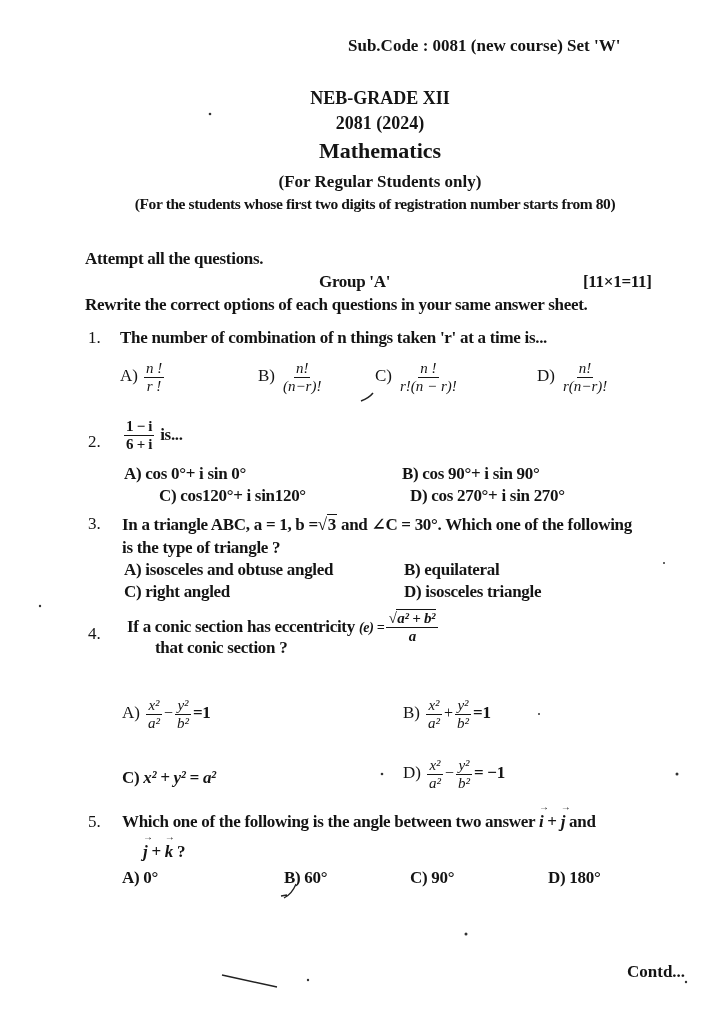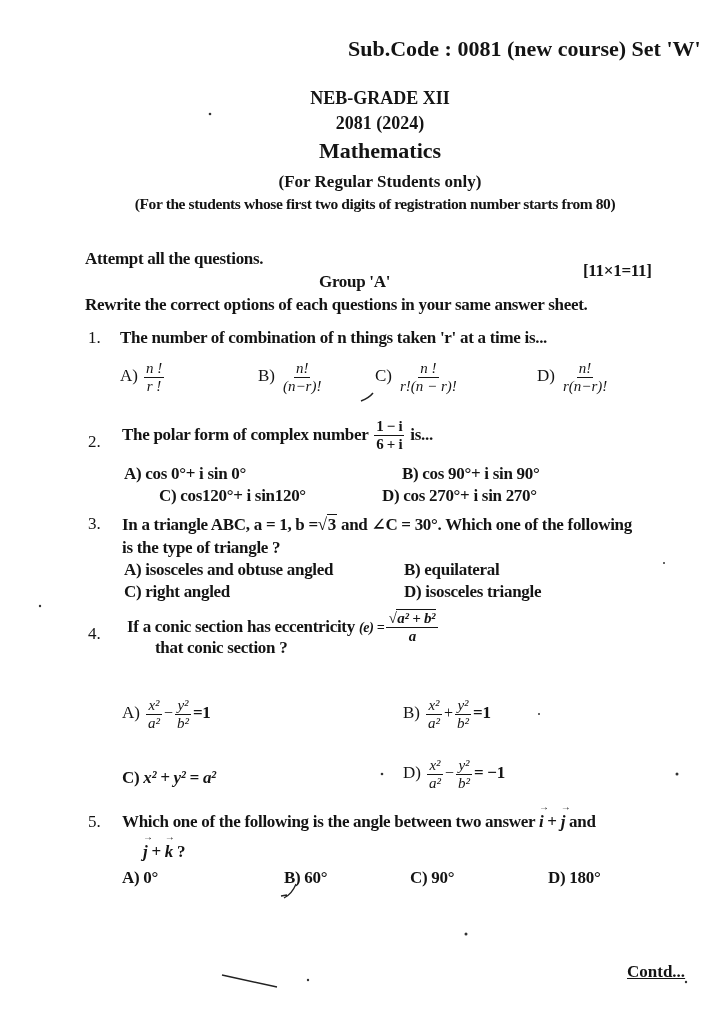--- a/index.html
+++ b/index.html
@@ -2,21 +2,21 @@
 <html><head>
 <meta charset="utf-8">
 <style>
   html, body { margin: 0; padding: 0; background: #ffffff; }
   body {
     width: 714px; height: 1024px; position: relative; overflow: hidden;
     font-family: "Liberation Serif", "DejaVu Serif", serif; color: #141414;
   }
   .abs { position: absolute; white-space: nowrap; }
   .bold { font-weight: bold; margin-left: 23px; }
-  .sub-code { left: 348px; top: 36px; font-size: 22px; font-weight: bold; }
+  .sub-code { left: 348px; top: 36px; font-size: 17px; font-weight: bold; }
   .center { left: 0; width: 760px; text-align: center; }
   .hdr1 { top: 88px; font-size: 18px; font-weight: bold; }
   .hdr2 { top: 113px; font-size: 18px; font-weight: bold; }
   .hdr3 { top: 138px; font-size: 22px; font-weight: bold; }
   .hdr4 { top: 172px; font-size: 17px; font-weight: bold; }
   .hdr5 { left: 0; width: 750px; text-align: center; top: 195px; font-size: 15.5px; font-weight: bold; letter-spacing: -0.4px; }
   .txt { font-size: 17px; letter-spacing: -0.3px; font-weight: bold; }
   .qnum { font-size: 17px; }
   .frac { display: inline-flex; flex-direction: column; align-items: center; vertical-align: middle; font-style: italic; font-size: 15px; line-height: 1.15; margin: 0 2px; }
   .frac .num { padding: 0 2px; border-bottom: 1.2px solid #141414; }
@@ -31,21 +31,21 @@
 
 <div class="abs sub-code">Sub.Code : 0081 (new course) Set 'W'</div>
 <div class="abs center hdr1">NEB-GRADE XII</div>
 <div class="abs center hdr2">2081 (2024)</div>
 <div class="abs center hdr3">Mathematics</div>
 <div class="abs center hdr4">(For Regular Students only)</div>
 <div class="abs hdr5">(For the students whose first two digits of registration number starts from 80)</div>
 
 <div class="abs txt" style="left:85px; top:249px;">Attempt all the questions.</div>
 <div class="abs txt bold" style="left:296px; top:272px;">Group 'A'</div>
-<div class="abs txt" style="left:583px; top:261px;text-align:right;">[11×1=11]</div>
+<div class="abs txt" style="left:583px; top:272px;text-align:right;">[11×1=11]</div>
 <div class="abs txt" style="left:85px; top:295px;">Rewrite the correct options of each questions in your same answer sheet.</div>
 
 <div class="abs qnum" style="left:88px; top:328px;">1.</div>
 <div class="abs txt" style="left:120px; top:328px;">The number of combination of n things taken 'r' at a time is...</div>
 <div class="abs" style="left:120px; top:360px;">
   <span class="opt-label">A)</span>
   <span class="frac">
       <span class="num">n !</span>
       <span class="den">r !</span>
     </span>
@@ -67,31 +67,30 @@
 <div class="abs" style="left:537px; top:360px;">
   <span class="opt-label">D)</span>
   <span class="frac">
       <span class="num">n!</span>
       <span class="den">r(n−r)!</span>
     </span>
 </div>
 
 <div class="abs qnum" style="left:88px; top:432px;">2.</div>
 <div class="abs txt" style="left:122px; top:418px;">
-  <span>The polar form of complex number</span>
   <span class="frac" style="font-style:normal;">
       <span class="num">1 − i</span>
       <span class="den">6 + i</span>
     </span>
   <span>is...</span>
 </div>
 <div class="abs txt" style="left:124px; top:464px;"><span>A)</span> <span>cos 0°+ i sin 0°</span></div>
 <div class="abs txt" style="left:402px; top:464px;"><span>B)</span> <span>cos 90°+ i sin 90°</span></div>
 <div class="abs txt" style="left:124px; top:486px;margin-left:35px;"><span>C)</span> <span>cos120°+ i sin120°</span></div>
-<div class="abs txt" style="left:382px; top:486px;"><span>D)</span> <span>cos 270°+ i sin 270°</span></div>
+<div class="abs txt" style="left:410px; top:486px;"><span>D)</span> <span>cos 270°+ i sin 270°</span></div>
 
 <div class="abs qnum" style="left:88px; top:514px;">3.</div>
 <div class="abs txt" style="left:122px; top:514px;">
   <span>In a triangle ABC, a = 1, b =</span><span>√</span><span class="bar">3</span>
   <span>and ∠C = 30°. Which one of the following</span>
 </div>
 <div class="abs txt" style="left:122px; top:538px;">is the type of triangle ?</div>
 <div class="abs txt" style="left:124px; top:560px;"><span>A)</span> <span>isosceles and obtuse angled</span></div>
 <div class="abs txt" style="left:404px; top:560px;"><span>B)</span> <span>equilateral</span></div>
 <div class="abs txt" style="left:124px; top:582px;"><span>C)</span> <span>right angled</span></div>
@@ -153,21 +152,21 @@
   <span class="vec">j</span>
   <span>+</span>
   <span class="vec">k</span>
   <span>?</span>
 </div>
 <div class="abs txt" style="left:122px; top:868px;"><span>A)</span> <span>0°</span></div>
 <div class="abs txt" style="left:284px; top:868px;"><span>B)</span> <span>60°</span></div>
 <div class="abs txt" style="left:410px; top:868px;"><span>C)</span> <span>90°</span></div>
 <div class="abs txt" style="left:548px; top:868px;"><span>D)</span> <span>180°</span></div>
 
-<div class="abs bold" style="left:604px; top:962px; font-size:17px;text-decoration:underline;">Contd...</div>
+<div class="abs bold" style="left:604px; top:962px; font-size:17px;">Contd...</div>
 
 <svg class="abs" style="left:0; top:0;" width="714" height="1024">
   <path d="M373 393 q-4 5 -12 8" stroke="#222" stroke-width="1.5" fill="none"></path>
   <path d="M296 884 q-4 10 -12 14 m3 -3 l-6 1" stroke="#222" stroke-width="1.3" fill="none"></path>
   <path d="M222 975 L277 987" stroke="#222" stroke-width="1.4" fill="none"></path>
   <circle cx="210" cy="114" r="1.3" fill="#333"></circle>
   <circle cx="40" cy="606" r="1.2" fill="#333"></circle>
   <circle cx="466" cy="934" r="1.5" fill="#333"></circle>
   <circle cx="308" cy="980" r="1.2" fill="#333"></circle>
   <circle cx="686" cy="982" r="1.2" fill="#333"></circle>

